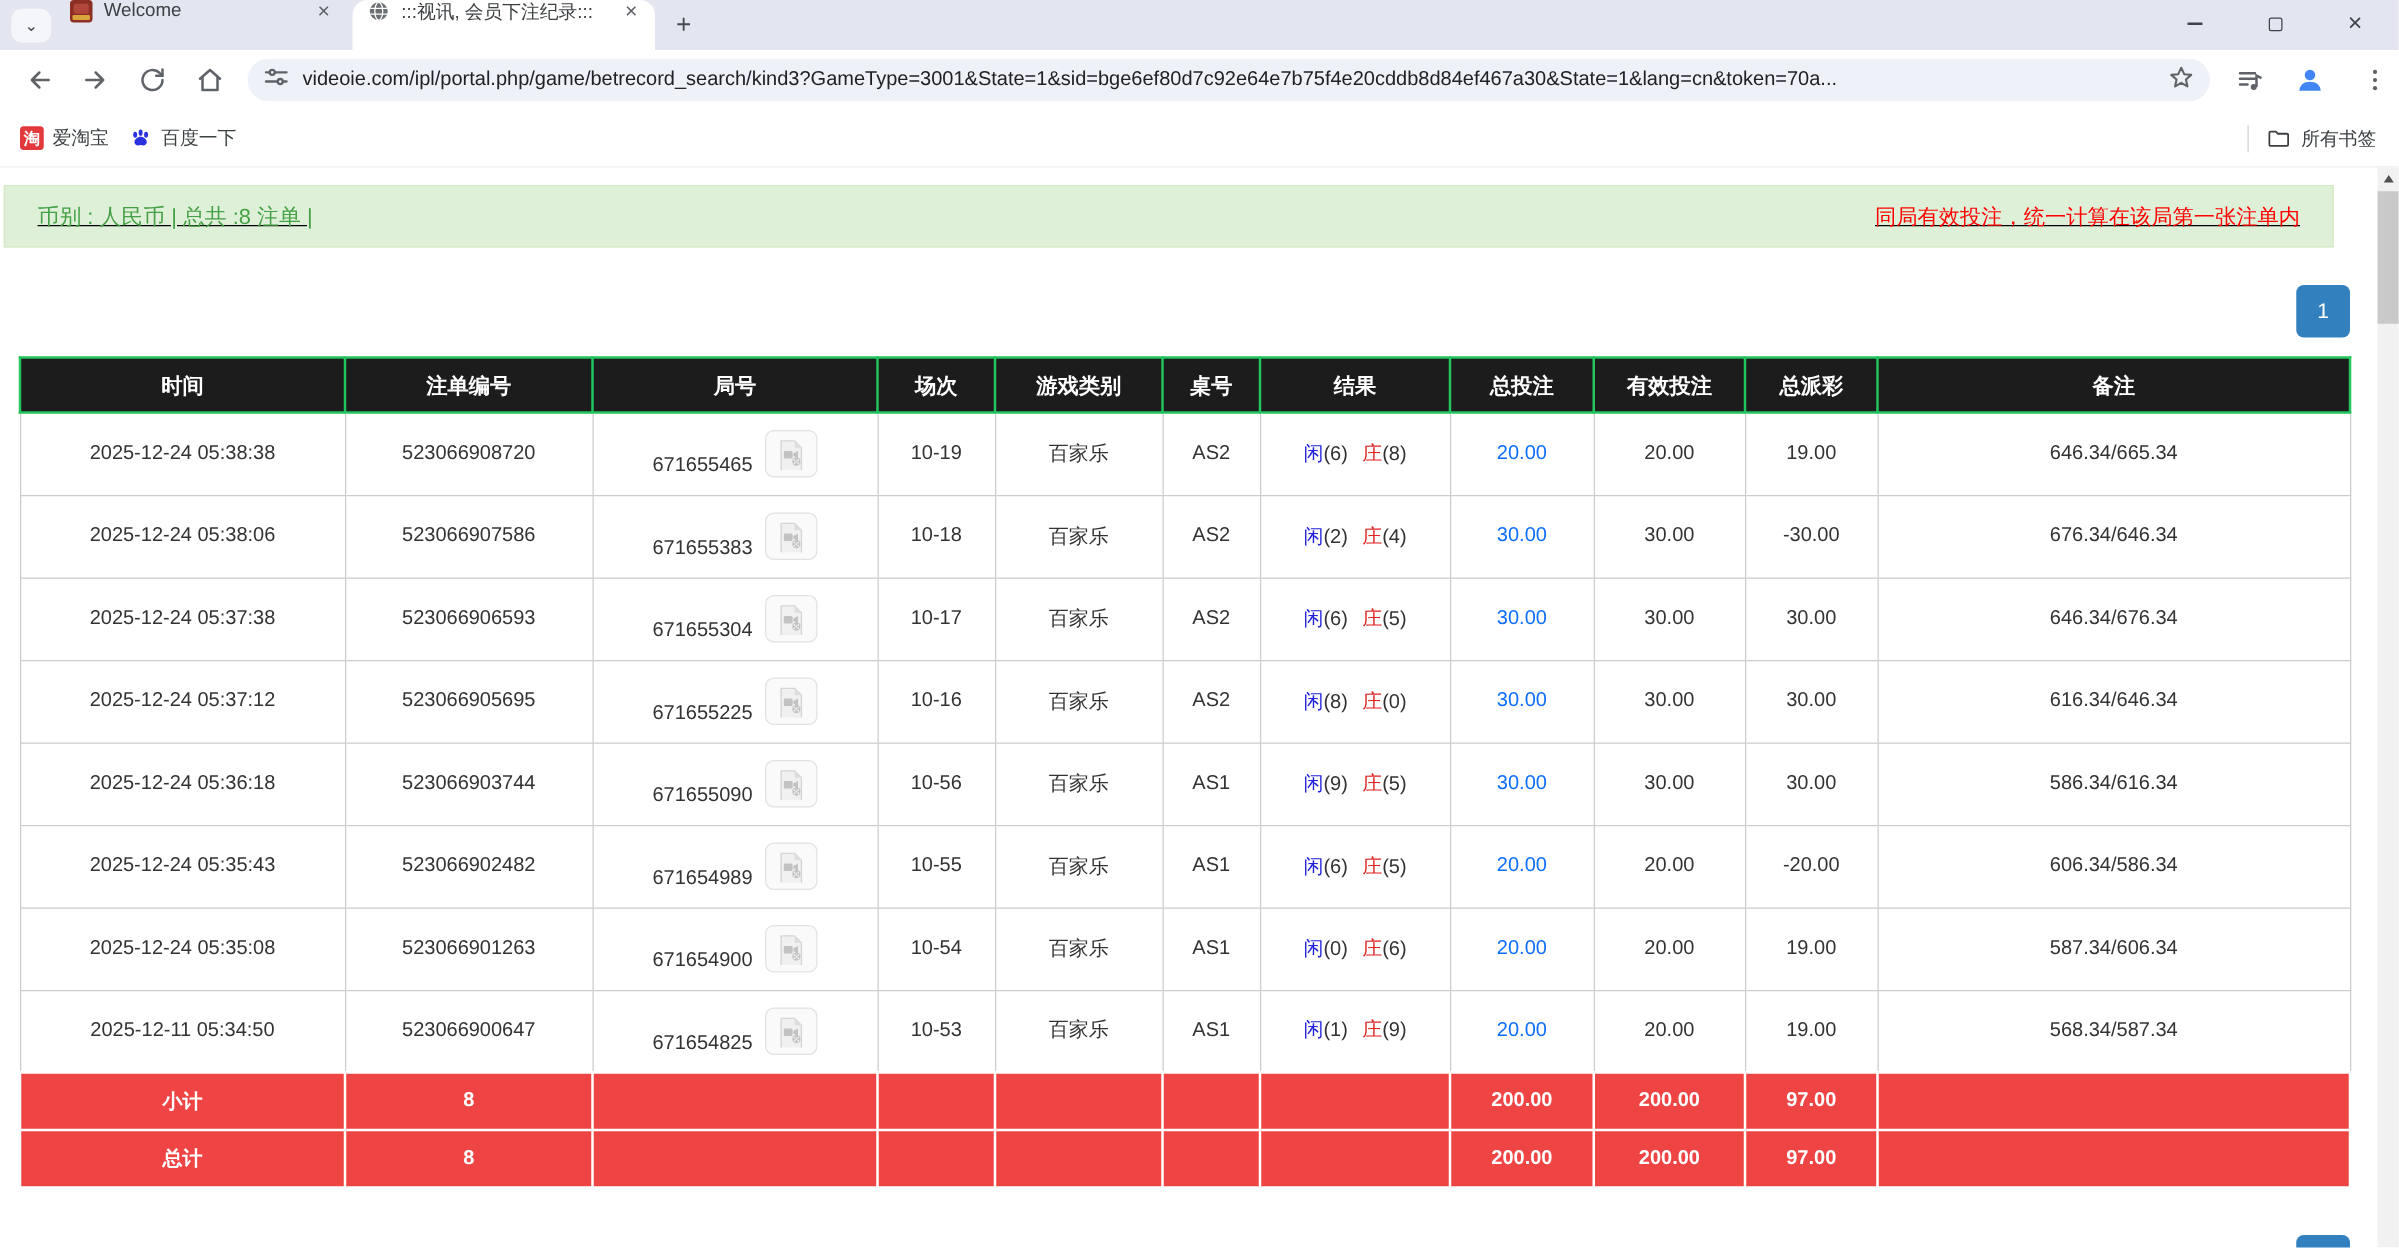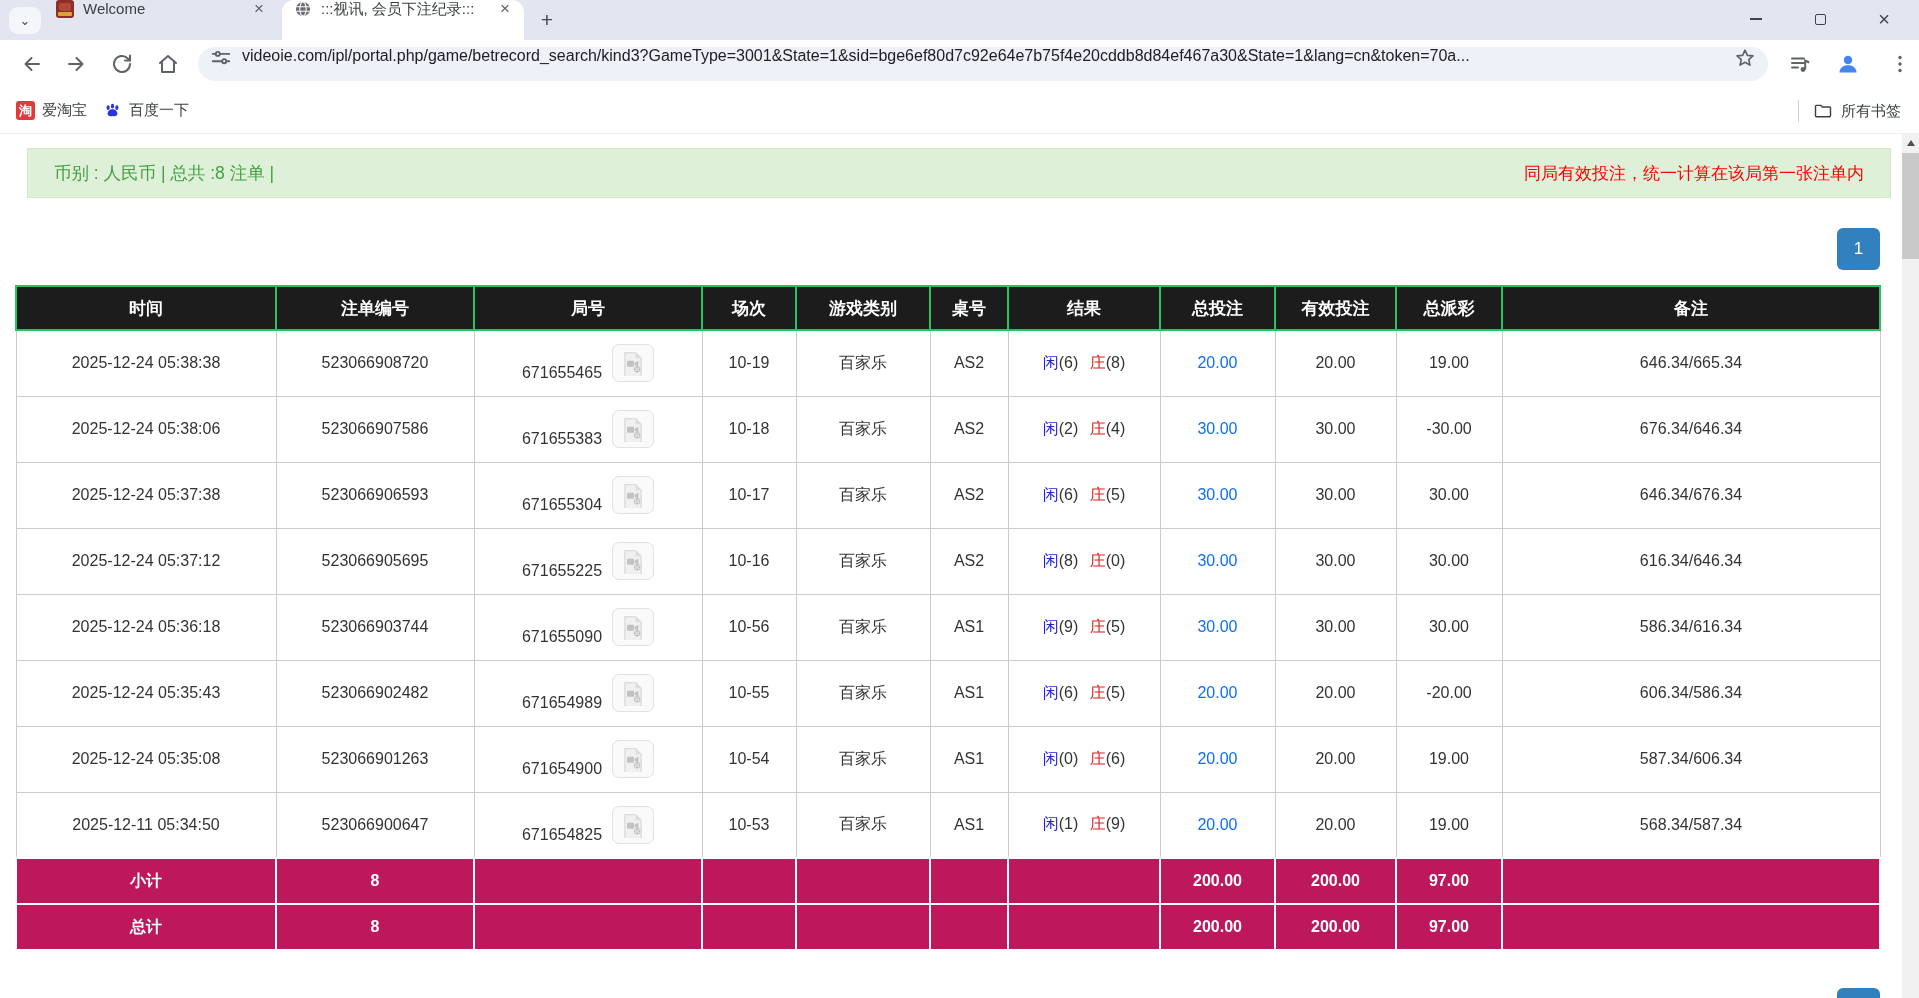--- a/index.html
+++ b/index.html
@@ -28,21 +28,21 @@
     justify-content:center; color:#40444a; }
   .wc-min { left:1733px; } .wc-max { left:1797px; } .wc-close { left:1861px; font-size:20px; }
   .wc-min span { display:block; width:12px; height:2px; background:#40444a; }
   .wc-max span { display:block; width:11px; height:11px; border:1.5px solid #40444a; border-radius:2px; }
 
   .toolbar { position:absolute; top:40px; left:0; width:1919px; height:48px; background:#fff; }
   .navicon { position:absolute; top:12px; width:24px; height:24px; }
   .navicon svg { stroke:#5f6368; fill:none; stroke-width:2; stroke-linecap:round; stroke-linejoin:round; }
   .ni-back { left:20px; } .ni-fwd { left:64px; } .ni-reload { left:110px; } .ni-home { left:156px; }
   .addressbar { position:absolute; left:198px; top:7px; width:1570px; height:34px; background:#eef1f8;
-    border-radius:17px; display:flex; padding:0 12px; }
+    border-radius:17px; display:flex; align-items:center; padding:0 12px; }
   .url-text { flex:1; font-size:16px; color:#202124; white-space:nowrap; overflow:hidden; margin-left:10px; }
   .tb-right { position:absolute; top:12px; width:24px; height:24px; }
   .ti-media { left:1788px; } .ti-avatar { left:1836px; } .ti-dots { left:1888px; }
 
   .bookmarksbar { position:absolute; top:88px; left:0; width:1919px; height:46px; background:#fff;
     border-bottom:1px solid #efefef; display:flex; align-items:center; }
   .bm-item { display:flex; align-items:center; margin-left:16px; font-size:15px; color:#3c4043; }
   .bm-item .bm-ic { width:19px; height:19px; margin-right:7px; position:relative; }
   .bm-taobao { background:#e3393c; border-radius:3px; color:#fff; font-size:13px; font-weight:bold;
     display:flex; align-items:center; justify-content:center; }
@@ -52,37 +52,37 @@
   .all-bookmarks svg { margin-right:8px; }
 
   
   .scrollbar { position:absolute; right:0; top:134px; width:17px; height:864px; background:#f1f1f1; }
   .sb-up { height:17px; display:flex; align-items:center; justify-content:center; }
   .sb-up::before { content:""; border-left:4.5px solid transparent; border-right:4.5px solid transparent;
     border-bottom:6px solid #505050; }
   .sb-thumb { position:absolute; top:19px; left:0; width:17px; height:106px; background:#c9c9c9; }
 
   
-  .info-bar { position:absolute; top:148px; left:27px; width:1864px; height:50px; background:#dff0d8;
-    border:1px solid #d6e9c6; display:flex; align-items:center; justify-content:space-between; padding:15px 26px; }
+  .info-bar { position:absolute; top:148px; left:3px; width:1864px; height:50px; background:#dff0d8;
+    border:1px solid #d6e9c6; display:flex; align-items:center; justify-content:space-between; padding:15px 26px;text-decoration:underline; }
   .info-summary { color:#44a044; font-size:17.5px; }
   .info-notice { color:#ff0000; font-size:17px; }
 
   .page-btn { position:absolute; left:1837px; width:43px; height:42px; background:#3380be;
     border:none; border-radius:6px; color:#fff; font-size:17px; display:flex; align-items:center;
     justify-content:center; }
   .page-btn-top { top:228px; }
   .page-btn-bottom { top:988px; }
 
   table.bet-table { position:absolute; top:285px; left:15px; width:1864px; border-collapse:collapse;
     table-layout:fixed; text-align:center; }
   .bet-table thead th { background:#1c1c1c; color:#fff; font-size:17px; font-weight:bold;
     height:44px; border:2px solid #22c55e; }
   .bet-table tbody td { background:#fff; font-size:16px; color:#333; height:66px; border:1px solid #ccc; }
-  .bet-table tfoot td { background:#be185d; color:#fff; font-size:16px; font-weight:bold;
+  .bet-table tfoot td { background:#ef4444; color:#fff; font-size:16px; font-weight:bold;
     height:46px; border:2px solid #fff; }
 
   .round-wrap { display:flex; align-items:flex-end; justify-content:center; gap:10px; }
   .video-btn { width:42px; height:38px; background:#fafafa; border:1px solid #e2e2e2; border-radius:7px;
     display:flex; align-items:center; justify-content:center; padding:0; }
   .result-player { color:#2222dd; }
   .result-banker { color:#e02222; margin-left:7px; }
   .bet-link { color:#0d6efd; text-decoration:none; }
   td.neg, .neg { color:#e60000; }
 </style>

